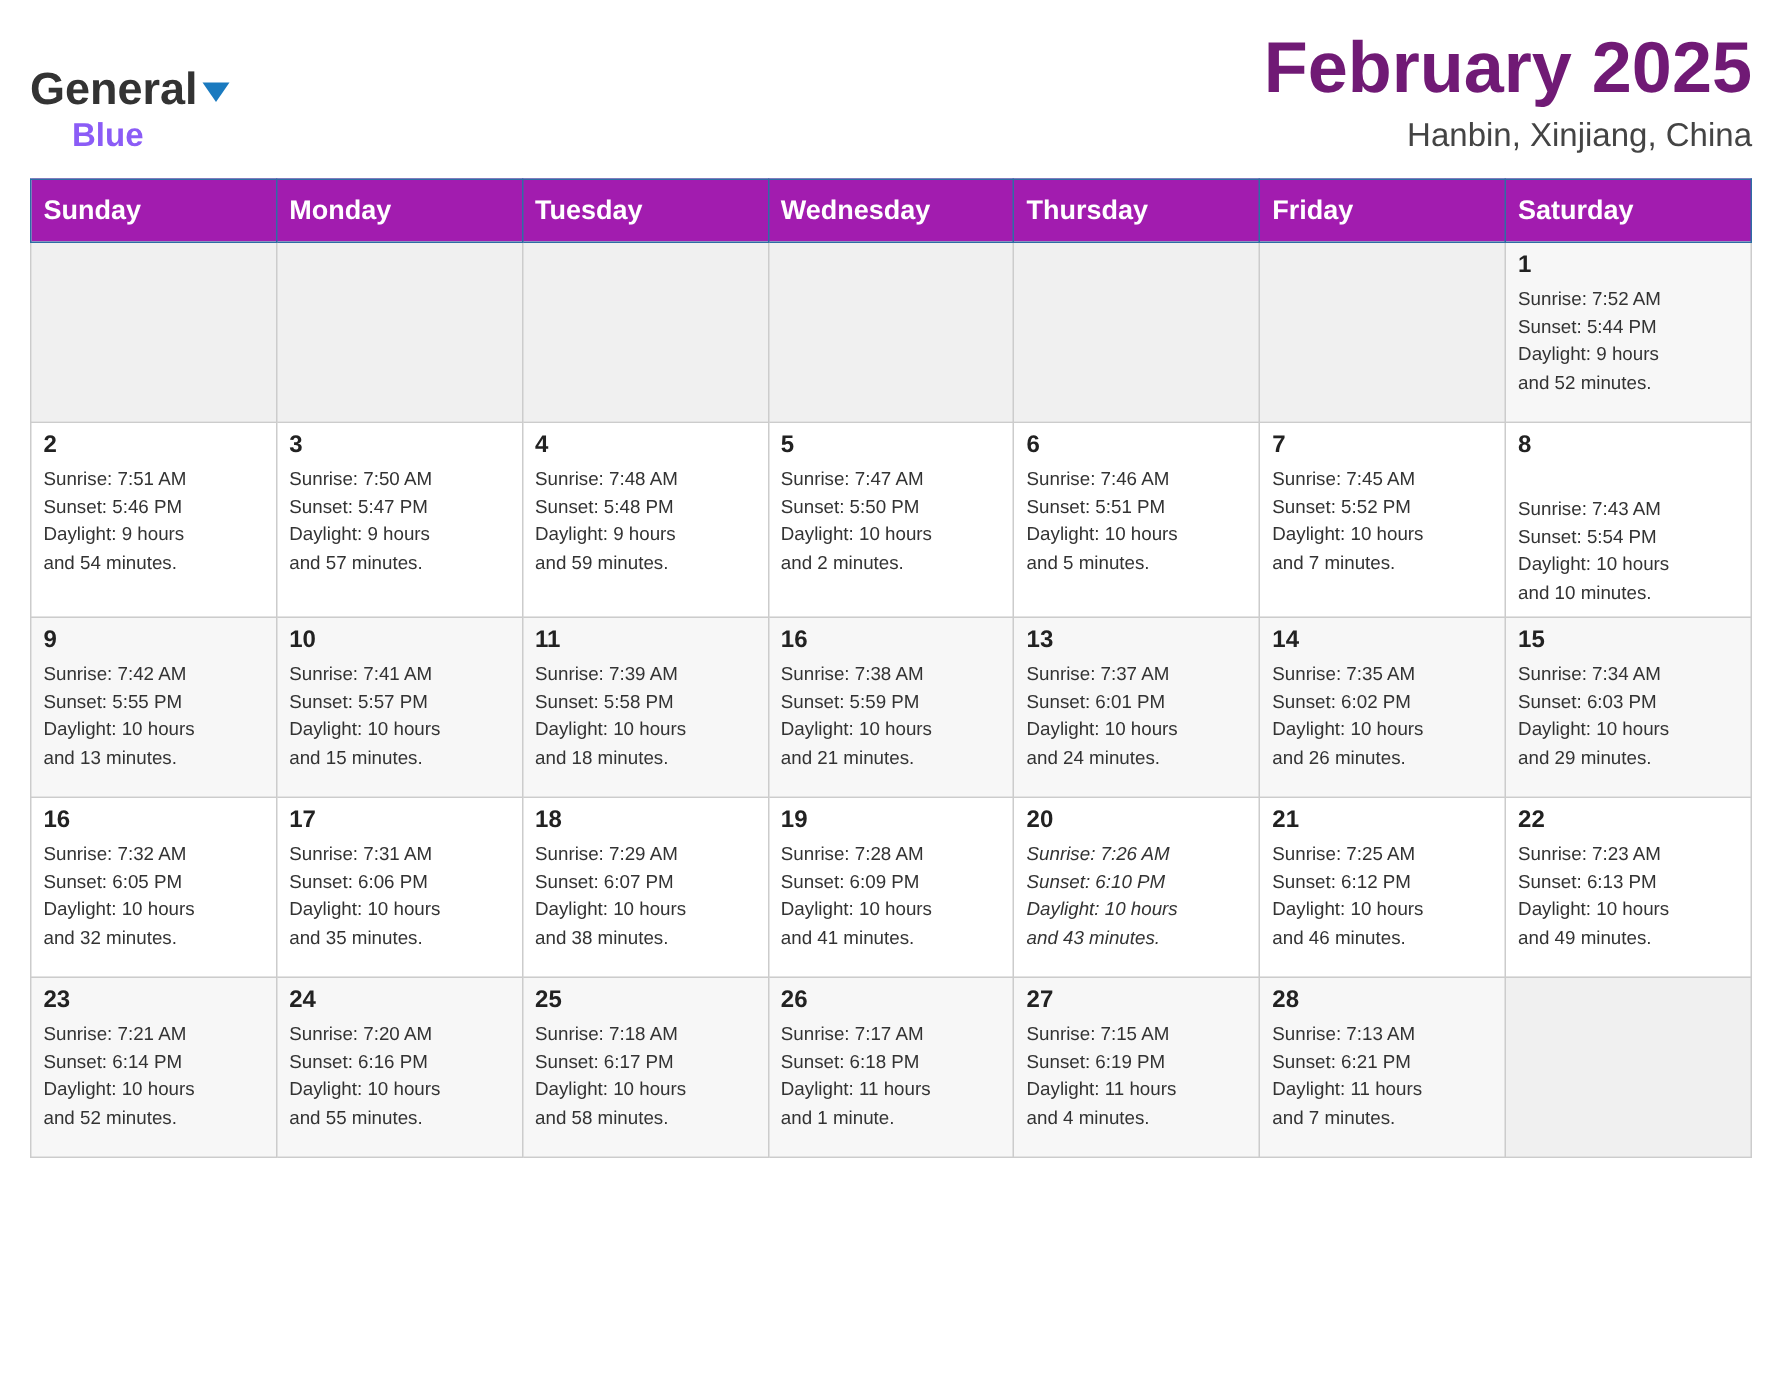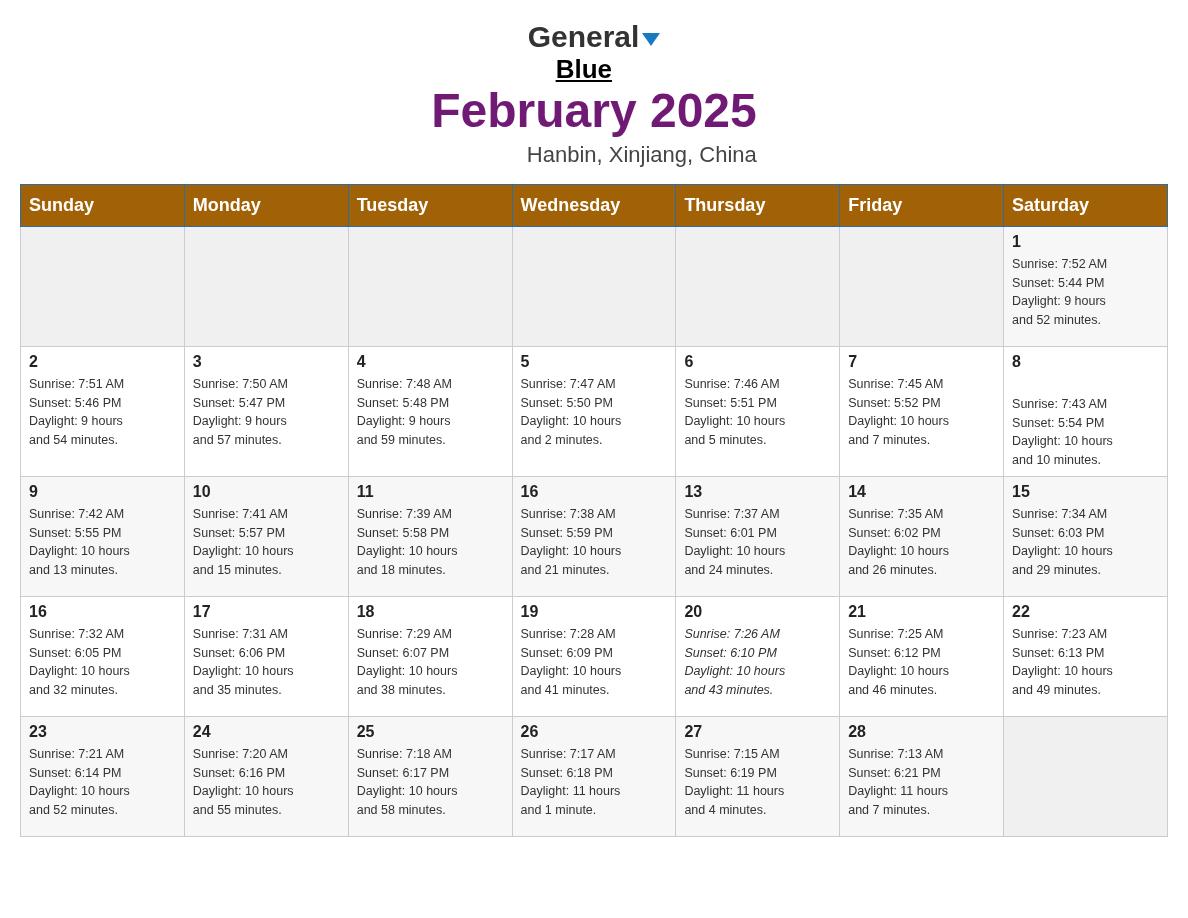--- a/index.html
+++ b/index.html
@@ -6,23 +6,22 @@
     body {
       font-family: Arial, sans-serif;
       background: #fff;
       padding: 20px;
       width: 1188px;
       min-height: 918px;
     }
     .header {
       display: flex;
       justify-content: space-between;
-      align-items: center;
+      align-items: flex-end;
       margin-bottom: 16px;
-      flex-direction: column;
     }
     .logo {
       display: flex;
       flex-direction: column;
       align-items: flex-start;
     }
     .title-block {
       text-align: right;
     }
     .month-title {
@@ -35,21 +34,21 @@
       font-size: 22px;
       color: #444;
       margin-top: 4px;
     }
     .calendar {
       width: 100%;
       border-collapse: collapse;
       table-layout: fixed;
     }
     .calendar thead th {
-      background: #a16207;
+      background: #a21caf;
       color: #fff;
       font-size: 18px;
       font-weight: bold;
       padding: 10px 8px;
       text-align: left;
       border: 1px solid #2e6da4;
     }
     .calendar tbody td {
       border: 1px solid #ccc;
       vertical-align: top;
@@ -93,25 +92,24 @@
       width: 0;
       height: 0;
       border-left: 9px solid transparent;
       border-right: 9px solid transparent;
       border-top: 13px solid #1a7abf;
       vertical-align: middle;
       position: relative;
       top: 2px;
     }
     .logo-second-row {
-      font-size: 26px;
-      font-weight: bold;
-      color: #000000;
+      font-size: 22px;
+      font-weight: bold;
+      color: #8b5cf6;
       padding-left: 28px;
-      text-decoration: underline;
     }
   </style>
 </head>
 <body>
 
 <div class="header">
   <div class="logo">
     <div class="logo-row">
       <span class="logo-text-general">General</span>
       <span class="logo-triangle"></span>

